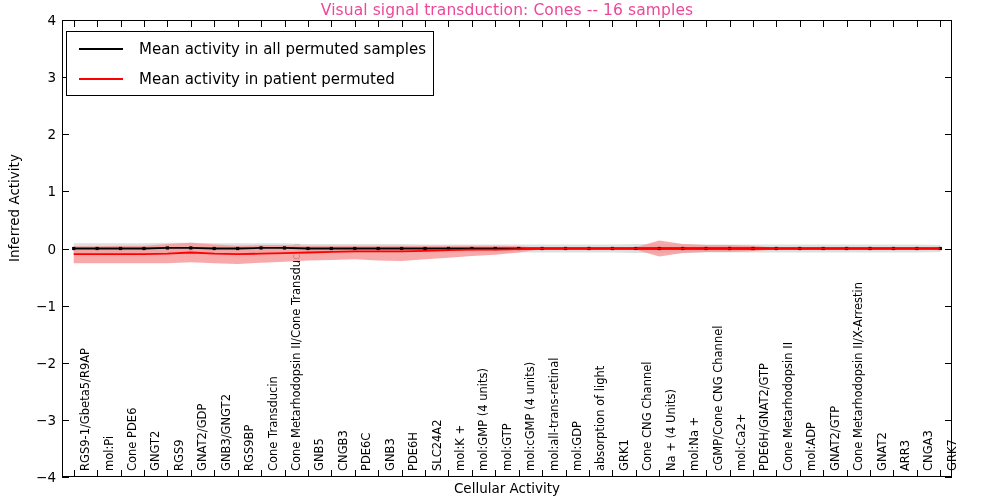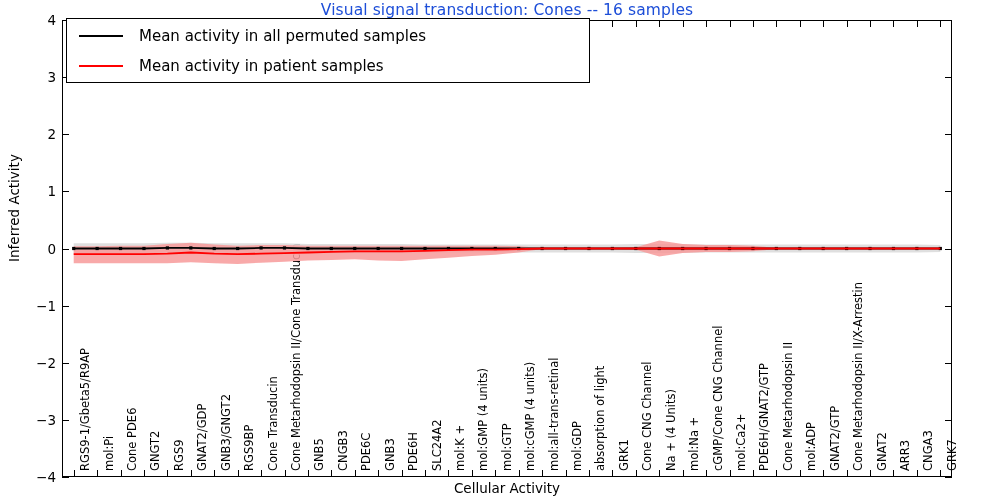--- a/index.html
+++ b/index.html
@@ -16,21 +16,21 @@
     position: absolute;
     left: 0; top: 0;
     width: 1000px; height: 500px;
   }
   .chart-title {
     position: absolute;
     left: 62px; top: 1px;
     width: 890px;
     text-align: center;
     font-size: 15.5px;
-    color: #1d4ed8;
+    color: #ec4899;
     letter-spacing: 0.1px;
   }
   .ylabel {
     position: absolute;
     left: -86px; top: 200px;
     width: 200px;
     text-align: center;
     font-size: 13.5px;
     color: #000;
     transform: rotate(-90deg);
@@ -86,22 +86,22 @@
     position: absolute;
     top: 471px;
     font-size: 11.5px;
     color: #000;
     white-space: nowrap;
     transform-origin: left top;
     transform: rotate(-90deg);
   }
   .legend-box {
     position: absolute;
-    left: 66px; top: 18px;
-    width: 524px; height: 65px;
+    left: 66px; top: 31px;
+    width: 368px; height: 65px;
     border: 1.1px solid #000;
     background: #ffffff;
     box-sizing: border-box;
   }
   .legend-row {
     position: absolute;
     left: 0;
     height: 32px;
     display: flex;
     align-items: center;
@@ -334,17 +334,17 @@
       </g>
   </svg>
 
   <div class="legend-box">
     <div class="legend-row r0">
       <span class="legend-swatch" style="border-top-color:#000000"></span>
       <span class="legend-text">Mean activity in all permuted samples</span>
     </div>
     <div class="legend-row r1">
       <span class="legend-swatch" style="border-top-color:#ff0000"></span>
-      <span class="legend-text">Mean activity in patient samples</span>
+      <span class="legend-text">Mean activity in patient permuted</span>
     </div>
   </div>
 
 </div>
 
 </body></html>

